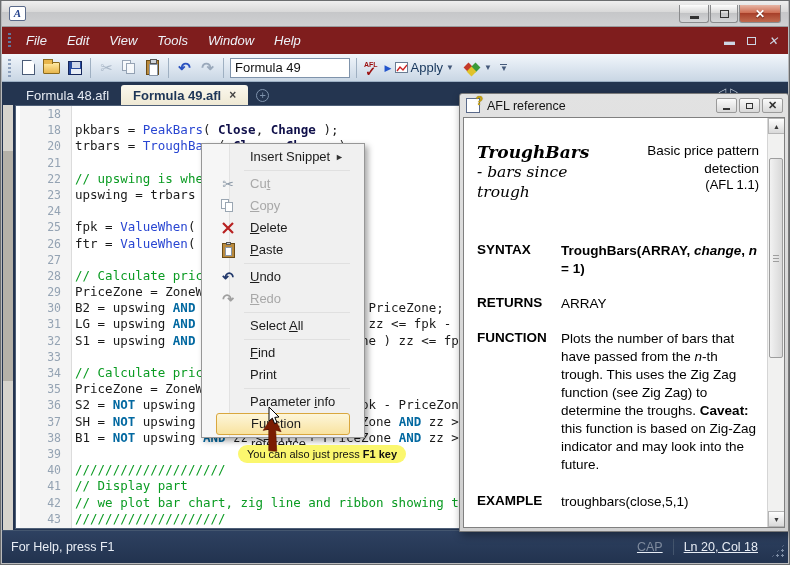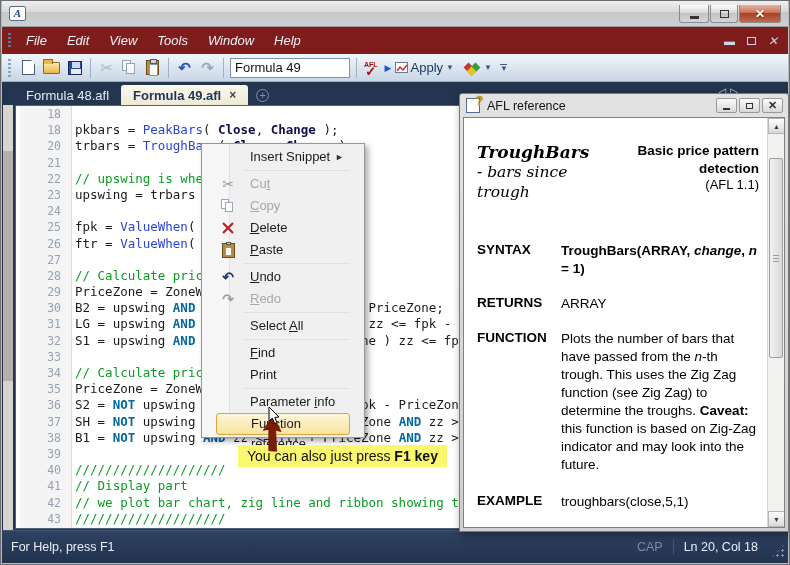--- a/index.html
+++ b/index.html
@@ -110,21 +110,21 @@
     background:linear-gradient(#fdf6da,#f9e3a0);height:22px;line-height:20px;}
   .u{text-decoration:underline;}
   .mi-cut{font-size:14px;color:#8d9aa8;}
   .mi-undo-g{font-size:14px;color:#21386b;font-weight:bold;}
   .mi-redo-g{font-size:14px;color:#a0a0a0;font-weight:bold;}
 
   
   #red-arrow{position:absolute;left:258px;top:412px;z-index:60;}
   #mouse-cursor{position:absolute;left:266px;top:405px;z-index:61;}
   #tooltip{position:absolute;left:237px;top:444px;z-index:59;background:#fbf76e;padding:3px 9px;
-    font-size:14px;color:#111;white-space:nowrap;}
+    font-size:11px;color:#111;white-space:nowrap;border-radius:9px;}
   #tooltip b{font-weight:bold;}
 
   
   #ref-win{position:absolute;left:458px;top:-12px;width:330px;height:439px;z-index:40;
     background:linear-gradient(#e2e2e2,#cfcfcf);border:1px solid #7a7a7a;border-radius:3px 3px 0 0;
     box-shadow:2px 3px 8px rgba(0,0,0,.4);}
   #ref-title{height:23px;display:flex;align-items:center;padding-left:6px;font-size:12.5px;color:#141414;}
   .ref-icon{width:14px;height:15px;background:#fff;border:1px solid #5a6a8a;position:relative;margin-right:7px;}
   .ref-icon:before{content:"?";position:absolute;right:-4px;top:-5px;color:#caa40a;font:bold 12px "Liberation Sans",sans-serif;text-shadow:0 0 1px #6b5500;}
   #ref-buttons{position:absolute;right:5px;top:4px;display:flex;gap:2px;}
@@ -136,35 +136,35 @@
   #ref-scroll{position:absolute;right:0;top:0;width:17px;bottom:0;background:#f1f1f0;border-left:1px solid #d5d5d5;}
   .sbtn{position:absolute;left:0;width:17px;height:16px;background:linear-gradient(#fefefe,#d9d9d9);border:1px solid #b5b5b5;
     display:flex;align-items:center;justify-content:center;font-size:7px;color:#3a3a3a;}
   #sthumb{position:absolute;left:1px;width:14px;top:40px;height:200px;background:linear-gradient(90deg,#f2f2f2,#d8d8d8);border:1px solid #9e9e9e;border-radius:2px;}
   #sthumb:before{content:"";position:absolute;left:3px;right:3px;top:50%;height:1px;background:#9e9e9e;box-shadow:0 -3px 0 #9e9e9e,0 3px 0 #9e9e9e;}
   #ref-content{position:absolute;left:13px;right:25px;top:24px;bottom:0;font-size:13.5px;color:#000;}
   #ref-head{display:flex;}
   #ref-fn-name{font:italic bold 17px "DejaVu Serif",serif;}
   #ref-fn-sub{font:italic 15.5px "DejaVu Serif",serif;line-height:1.3;width:105px;}
   #ref-head-right{flex:1;text-align:right;line-height:1.3;}
-  #ref-head-right .hb{font-weight:bold;font-size:13.5px;}
+  #ref-head-right .hb{font-weight:normal;font-size:13.5px;}
   #ref-head-right .hs{font-size:13px;}
   #ref-rows{margin-top:40px;}
   .ref-row{display:flex;margin-bottom:17px;}
   .ref-label{width:84px;font-weight:bold;flex:none;}
   .ref-val{flex:1;line-height:1.33;}
   .ref-row.syntax .ref-val{font-weight:bold;}
   .rb{font-weight:bold;}.ri{font-style:italic;}.rbi{font-weight:bold;font-style:italic;}
   .ref-row.function{margin-bottom:19px;}
 
   
   #statusbar{position:absolute;left:1px;right:1px;bottom:1px;height:33px;
     background:linear-gradient(#2e4161,#22334f);border-top:1px solid #44566f;color:#e8edf5;font-size:12.5px;}
   #status-help{position:absolute;left:9px;top:9px;}
-  #status-right{position:absolute;right:30px;top:6px;display:flex;align-items:center;height:20px;}
+  #status-right{position:absolute;right:30px;top:6px;display:flex;align-items:center;height:20px;text-decoration:underline;}
   #status-cap{color:#7f8b9e;margin-right:10px;}
   .status-div{width:1px;height:16px;background:#44556d;margin-right:10px;}
   #resize-grip{position:absolute;right:3px;bottom:5px;width:14px;height:14px;
     background-image:radial-gradient(#7e8ea6 1.2px,transparent 1.3px);background-size:5px 5px;background-position:bottom right;
     clip-path:polygon(100% 0,100% 100%,0 100%);}
 </style>
 </head>
 <body>
 
 <div id="app">

